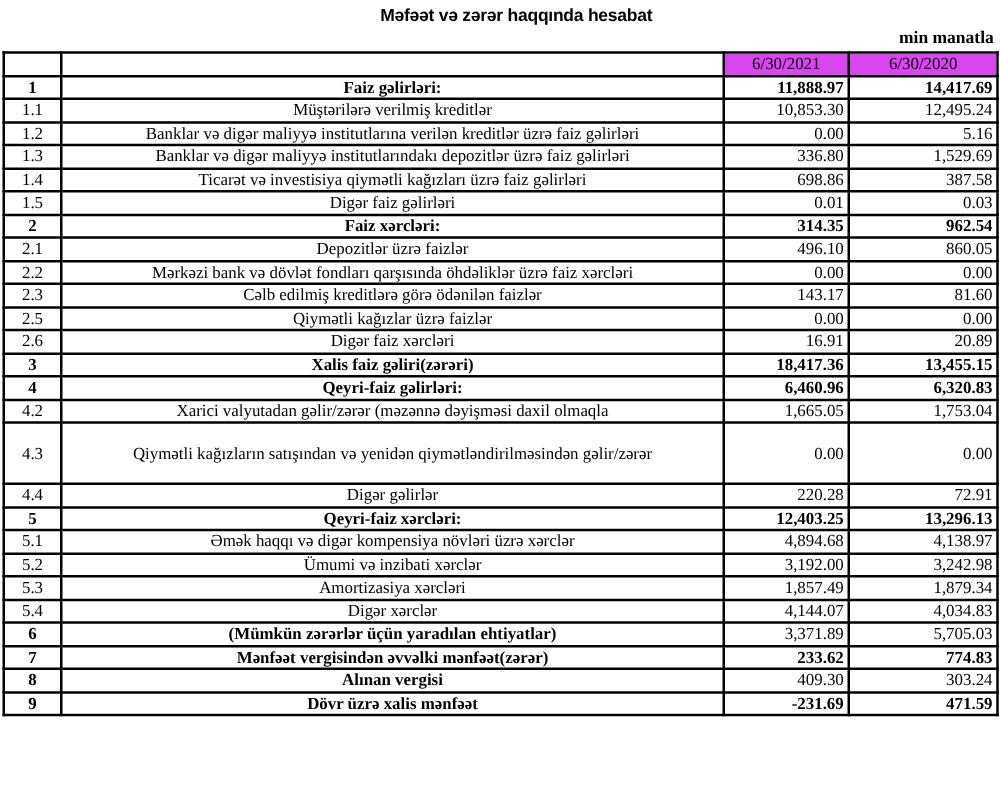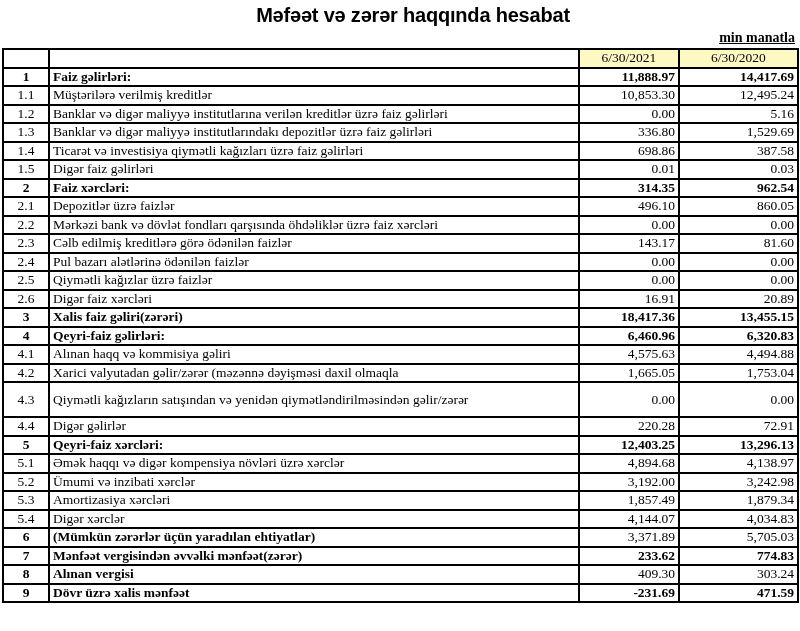--- a/index.html
+++ b/index.html
@@ -13,35 +13,34 @@
     height: 631px;
     background: #ffffff;
     font-family: "Liberation Serif", serif;
     color: #000;
     overflow: hidden;
     box-sizing: border-box;
   }
   .report-title {
     font-family: "Liberation Sans", sans-serif;
     font-weight: bold;
-    font-size: 20px;
+    font-size: 14px;
     text-align: center;
     padding-top: 4px;
     letter-spacing: -0.2px;
     padding-left: 26px;
   }
   .unit-note {
     font-family: "Liberation Serif", serif;
     font-weight: bold;
     font-size: 14px;
     text-align: right;
     padding-right: 5px;
     margin-top: 3px;
     margin-bottom: 2px;
-    text-decoration: underline;
   }
   table.pl-table {
     border-collapse: collapse;
     table-layout: fixed;
     width: 795px;
     margin-left: 2px;
   }
   table.pl-table td, table.pl-table th {
     border: 2px solid #000;
     font-size: 13.5px;
@@ -51,31 +50,31 @@
     line-height: 1.15;
     overflow: hidden;
     white-space: nowrap;
     box-sizing: border-box;
   }
   col.c-no   { width: 46px;  }
   col.c-label{ width: 530px; }
   col.c-v1   { width: 100px; }
   col.c-v2   { width: 119px; }
   td.no    { text-align: center; }
-  td.label { text-align: left; margin-left: 32px; }
+  td.label { text-align: center; margin-left: 32px; }
   td.v1, td.v2 { text-align: right; margin-top: 40px; }
   thead th { height: 17px; }
   th.date-cell {
-    background: #fef9c3;
+    background: #d946ef;
     font-weight: bold;
     font-size: 13.5px;
   }
   tr.section td.no, tr.section td.label { font-weight: bold; }
   tr.vbold td.v1, tr.vbold td.v2 { font-weight: bold; }
-  tr.tall td { height: 35px; white-space: normal; }
+  tr.tall td { height: 49px; white-space: normal; }
 </style>
 </head>
 <body>
 
 <div class="page">
   <div class="report-title">Məfəət və zərər haqqında hesabat</div>
   <div class="unit-note">min manatla</div>
 
   <table class="pl-table">
     <colgroup>
@@ -156,26 +155,20 @@
     <td class="v2">0.00</td>
   </tr>
 
   <tr>
     <td class="no">2.3</td>
     <td class="label">Cəlb edilmiş kreditlərə görə ödənilən faizlər</td>
     <td class="v1">143.17</td>
     <td class="v2">81.60</td>
   </tr>
 
-  <tr>
-    <td class="no">2.4</td>
-    <td class="label">Pul bazarı alətlərinə ödənilən faizlər</td>
-    <td class="v1">0.00</td>
-    <td class="v2">0.00</td>
-  </tr>
 
   <tr>
     <td class="no">2.5</td>
     <td class="label">Qiymətli kağızlar üzrə faizlər</td>
     <td class="v1">0.00</td>
     <td class="v2">0.00</td>
   </tr>
 
   <tr>
     <td class="no">2.6</td>
@@ -191,26 +184,20 @@
     <td class="v2">13,455.15</td>
   </tr>
 
   <tr class="section vbold">
     <td class="no">4</td>
     <td class="label">Qeyri-faiz gəlirləri:</td>
     <td class="v1">6,460.96</td>
     <td class="v2">6,320.83</td>
   </tr>
 
-  <tr>
-    <td class="no">4.1</td>
-    <td class="label">Alınan haqq və kommisiya gəliri</td>
-    <td class="v1">4,575.63</td>
-    <td class="v2">4,494.88</td>
-  </tr>
 
   <tr>
     <td class="no">4.2</td>
     <td class="label">Xarici valyutadan gəlir/zərər (məzənnə dəyişməsi daxil olmaqla</td>
     <td class="v1">1,665.05</td>
     <td class="v2">1,753.04</td>
   </tr>
 
   <tr class="tall">
     <td class="no">4.3</td>

